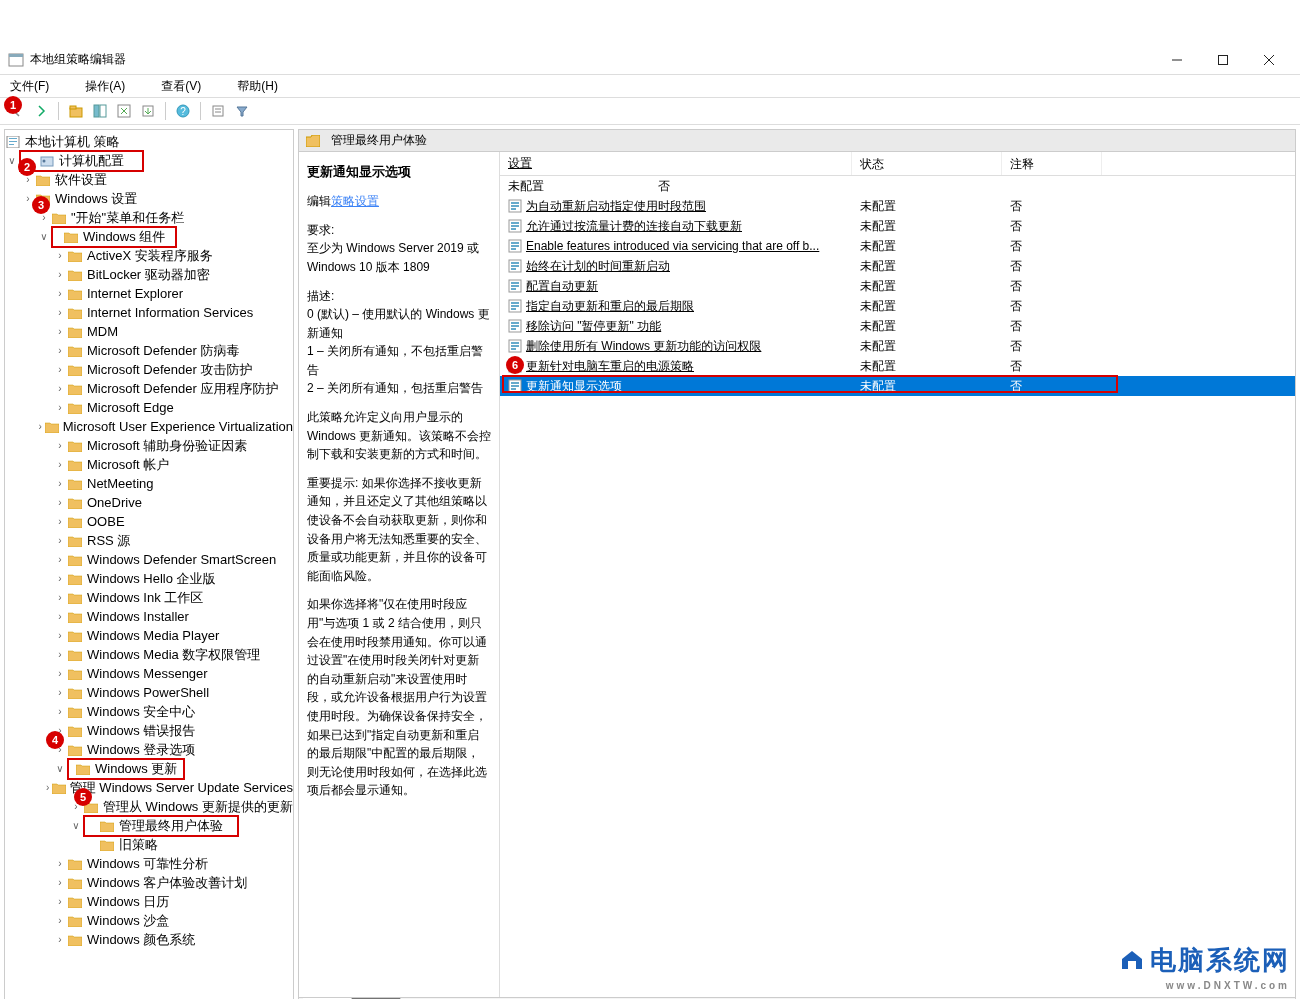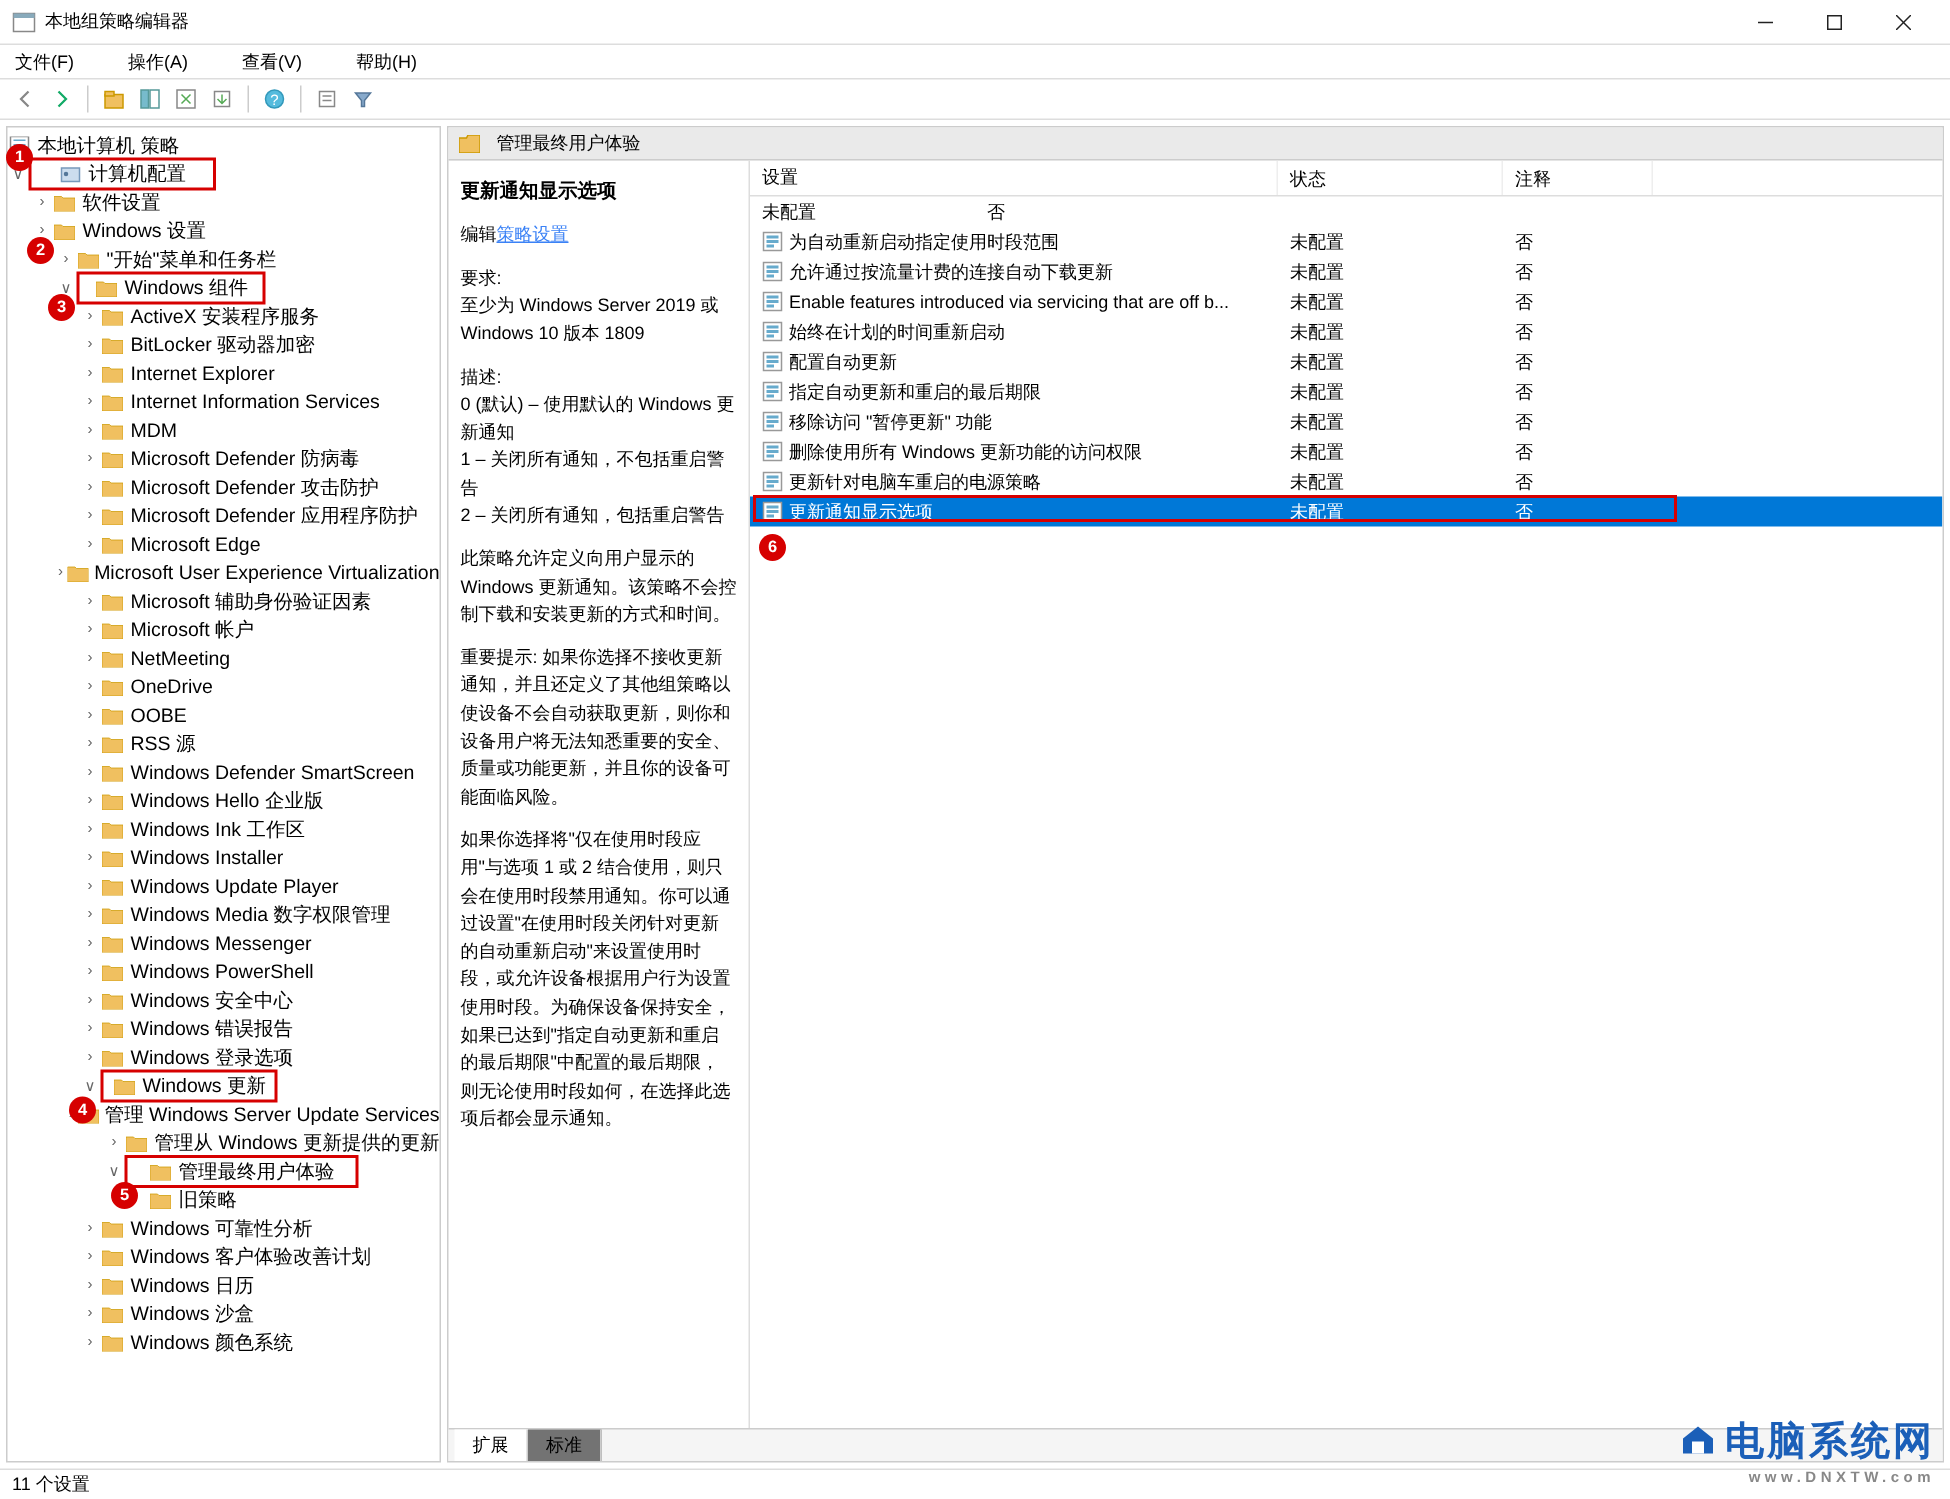--- a/index.html
+++ b/index.html
@@ -1,17 +1,17 @@
 <!DOCTYPE html>
 <html><head>
 <meta charset="utf-8">
 <style>
 * { box-sizing: border-box; margin: 0; padding: 0; }
 body { font-family: "Microsoft YaHei", "Segoe UI", sans-serif; font-size: 12px; background: #fff; width: 1300px; height: 999px; overflow: hidden; position: relative; }
-.titlebar { height: 30px; display: flex; align-items: center; padding: 0 8px; border-bottom: 1px solid #ddd; }
+.titlebar { height: 30px; display: flex; align-items: center; padding: 0 8px; border-bottom: 1px solid #ddd; margin-top: 45px; }
 .titlebar .icon { width: 16px; height: 16px; margin-right: 6px; }
 .titlebar .title { flex: 1; font-size: 12px; }
 .winbtns { display: flex; }
 .winbtn { width: 46px; height: 30px; display: flex; align-items: center; justify-content: center; }
 .menubar { height: 22px; display: flex; align-items: center; padding: 0 6px; gap: 28px; font-size: 12px; }
 .menuitem { padding: 2px 4px; }
 .toolbar { height: 28px; border-top: 1px solid #ddd; border-bottom: 1px solid #ddd; display: flex; align-items: center; padding: 0 6px; gap: 2px; }
 .tbtn { width: 22px; height: 22px; display: flex; align-items: center; justify-content: center; }
 .tsep { width: 1px; height: 18px; background: #ccc; margin: 0 4px; }
 .body { display: flex; height: calc(100% - 30px - 22px - 28px - 20px); }
@@ -29,21 +29,21 @@
 .descpane { width: 200px; padding: 10px 8px; font-size: 12px; line-height: 1.55; overflow-y: auto; }
 .descpane .dtitle { font-weight: bold; margin-bottom: 10px; font-size: 13px; }
 .descpane a { color: #3b82f6; text-decoration: underline; }
 .descpane p { margin-bottom: 10px; }
 .listpane { flex: 1; border-left: 1px solid #ddd; overflow: hidden; }
 .lhead { display: flex; height: 24px; border-bottom: 1px solid #ddd; background: #fff; }
 .lhead .col { padding: 4px 8px; border-right: 1px solid #eee; font-size: 12px; }
 .lrow { display: flex; height: 20px; align-items: center; font-size: 12px; }
 .lrow .col { padding: 0 8px; white-space: nowrap; overflow: hidden; }
 .lrow.selected { background: #0078d7; color: #fff; }
-.col-name { width: 352px; display: flex; align-items: center; }
+.col-name { width: 352px; display: flex; align-items: center; text-decoration: underline; }
 .col-state { width: 150px; }
 .col-note { width: 100px; }
 .policy-icon { width: 14px; height: 14px; margin-right: 4px; display: inline-flex; }
 .tabs { position: absolute; bottom: 0; left: 0; height: 22px; display: flex; border-top: 1px solid #ccc; background: #f5f5f5; width: 100%; }
 .tab { padding: 2px 12px; font-size: 12px; border-right: 1px solid #ccc; background: #fff; }
 .tab.inactive { background: #737373; }
 .statusbar { height: 20px; border-top: 1px solid #ddd; padding: 2px 8px; font-size: 12px; display: flex; align-items: center; }
 .redframe { border: 2px solid #d60000; position: absolute; pointer-events: none; z-index: 5; }
 .watermark { position: absolute; bottom: 8px; right: 10px; text-align: right; pointer-events: none; z-index: 50; }
 .watermark .wm1 { font-size: 26px; font-weight: bold; color: #1b5fb8; letter-spacing: 2px; }
@@ -416,21 +416,21 @@
         <span>Windows Installer</span>
       </div>
       <div class="tree-node">
         <span class="pad" style="width:48px"></span>
         <span class="exp">›</span>
         <span class="ficon">
           <svg class="folder-svg" viewBox="0 0 14 12">
             <path d="M0 2 L5 2 L6 3 L14 3 L14 12 L0 12 Z" fill="#f0c060" stroke="#c90" stroke-width="0.5"></path>
           </svg>
         </span>
-        <span>Windows Update Player</span>
+        <span>Windows Media Player</span>
       </div>
       <div class="tree-node">
         <span class="pad" style="width:48px"></span>
         <span class="exp">›</span>
         <span class="ficon">
           <svg class="folder-svg" viewBox="0 0 14 12">
             <path d="M0 2 L5 2 L6 3 L14 3 L14 12 L0 12 Z" fill="#f0c060" stroke="#c90" stroke-width="0.5"></path>
           </svg>
         </span>
         <span>Windows Media 数字权限管理</span>

